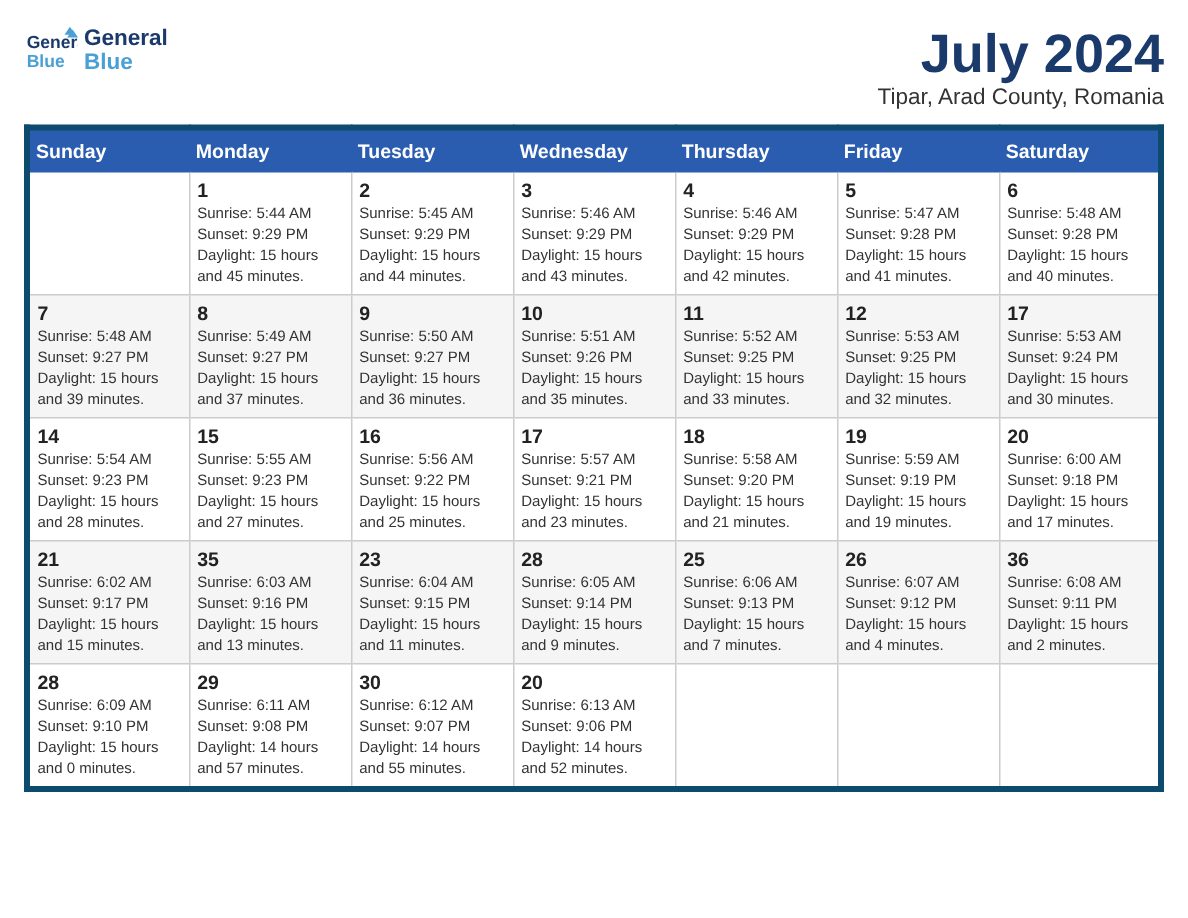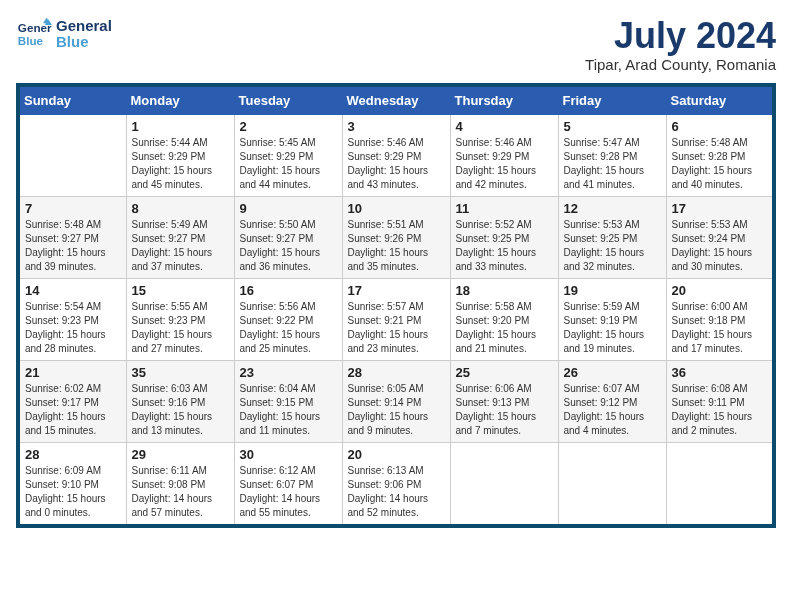--- a/index.html
+++ b/index.html
@@ -325,21 +325,21 @@
         <td>
           <span class="day-num">29</span>
           <div class="cell-content">Sunrise: 6:11 AM
 Sunset: 9:08 PM
 Daylight: 14 hours
 and 57 minutes.</div>
         </td>
         <td>
           <span class="day-num">30</span>
           <div class="cell-content">Sunrise: 6:12 AM
-Sunset: 6:07 PM
+Sunset: 9:07 PM
 Daylight: 14 hours
 and 55 minutes.</div>
         </td>
         <td>
           <span class="day-num">20</span>
           <div class="cell-content">Sunrise: 6:13 AM
 Sunset: 9:06 PM
 Daylight: 14 hours
 and 52 minutes.</div>
         </td>

